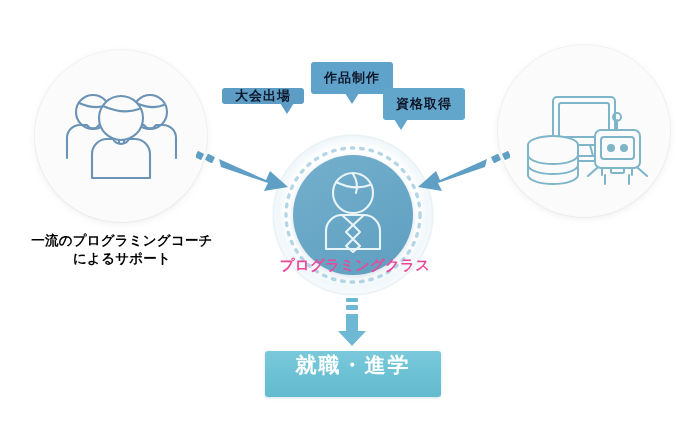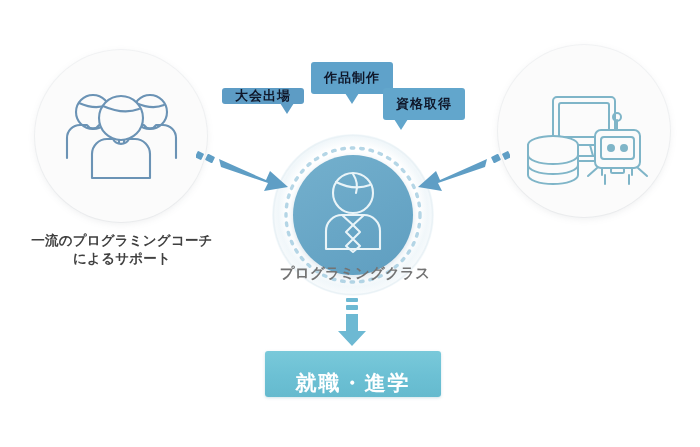--- a/index.html
+++ b/index.html
@@ -18,30 +18,30 @@
     background:#fbfbfb;
     box-shadow:0 2px 7px rgba(120,130,140,.13), 0 0 0 1px rgba(200,205,210,.18);
   }
   .side-circle.left{left:35px;top:50px;width:172px;height:172px;}
   .side-circle.right{left:498px;top:45px;width:172px;height:172px;}
   .side-icon{position:absolute;left:0;top:0;width:100%;height:100%;}
 
   
   .caption{
     position:absolute;
-    color:#404040;
+    color:#000000;
     font-weight:bold;
     text-align:center;
     line-height:1.35;
     letter-spacing:.2px;
     white-space:pre-line;
   }
   .caption.left{left:4px;top:232px;width:236px;font-size:13.5px;}
   .caption.right{left:510px;top:232px;width:150px;font-size:13.5px;font-weight:bold;}
-  .caption.center{left:255px;top:264px;width:200px;font-size:14.5px;color:#737373;font-weight:bold;text-align:center;}
+  .caption.center{left:255px;top:256px;width:200px;font-size:14.5px;color:#ec4899;font-weight:bold;text-align:center;}
 
   
   #center-wrap{position:absolute;left:272px;top:134px;width:162px;height:162px;}
   #center-halo{
     position:absolute;left:0;top:0;width:162px;height:162px;border-radius:50%;
     background:radial-gradient(circle at 50% 48%, rgba(255,255,255,0) 56%, rgba(168,206,225,.16) 64%, rgba(255,255,255,0) 78%);
   }
   #center-dashring{position:absolute;left:0;top:0;}
   #center-circle{
     position:absolute;left:21px;top:21px;width:120px;height:120px;border-radius:50%;
@@ -80,21 +80,21 @@
   #arrow-right{left:414px;top:148px;}
   #arrow-down{left:334px;top:298px;}
 
   
   #result-box{
     position:absolute;left:265px;top:351px;width:176px;height:46px;
     border-radius:3px;
     background:linear-gradient(180deg,#79c9da 0%,#6cc0d4 55%,#65bace 100%);
     color:#ffffff;
     font-size:21px;font-weight:bold;letter-spacing:2px;
-    display:flex;align-items:flex-end;justify-content:center;
+    display:flex;align-items:flex-start;justify-content:center;
     box-shadow:0 1px 3px rgba(100,160,180,.3);
   }
 </style>
 </head>
 <body>
 
 <div id="stage">
 
   <div class="side-circle left">
     <svg class="side-icon" viewBox="0 0 172 172">

